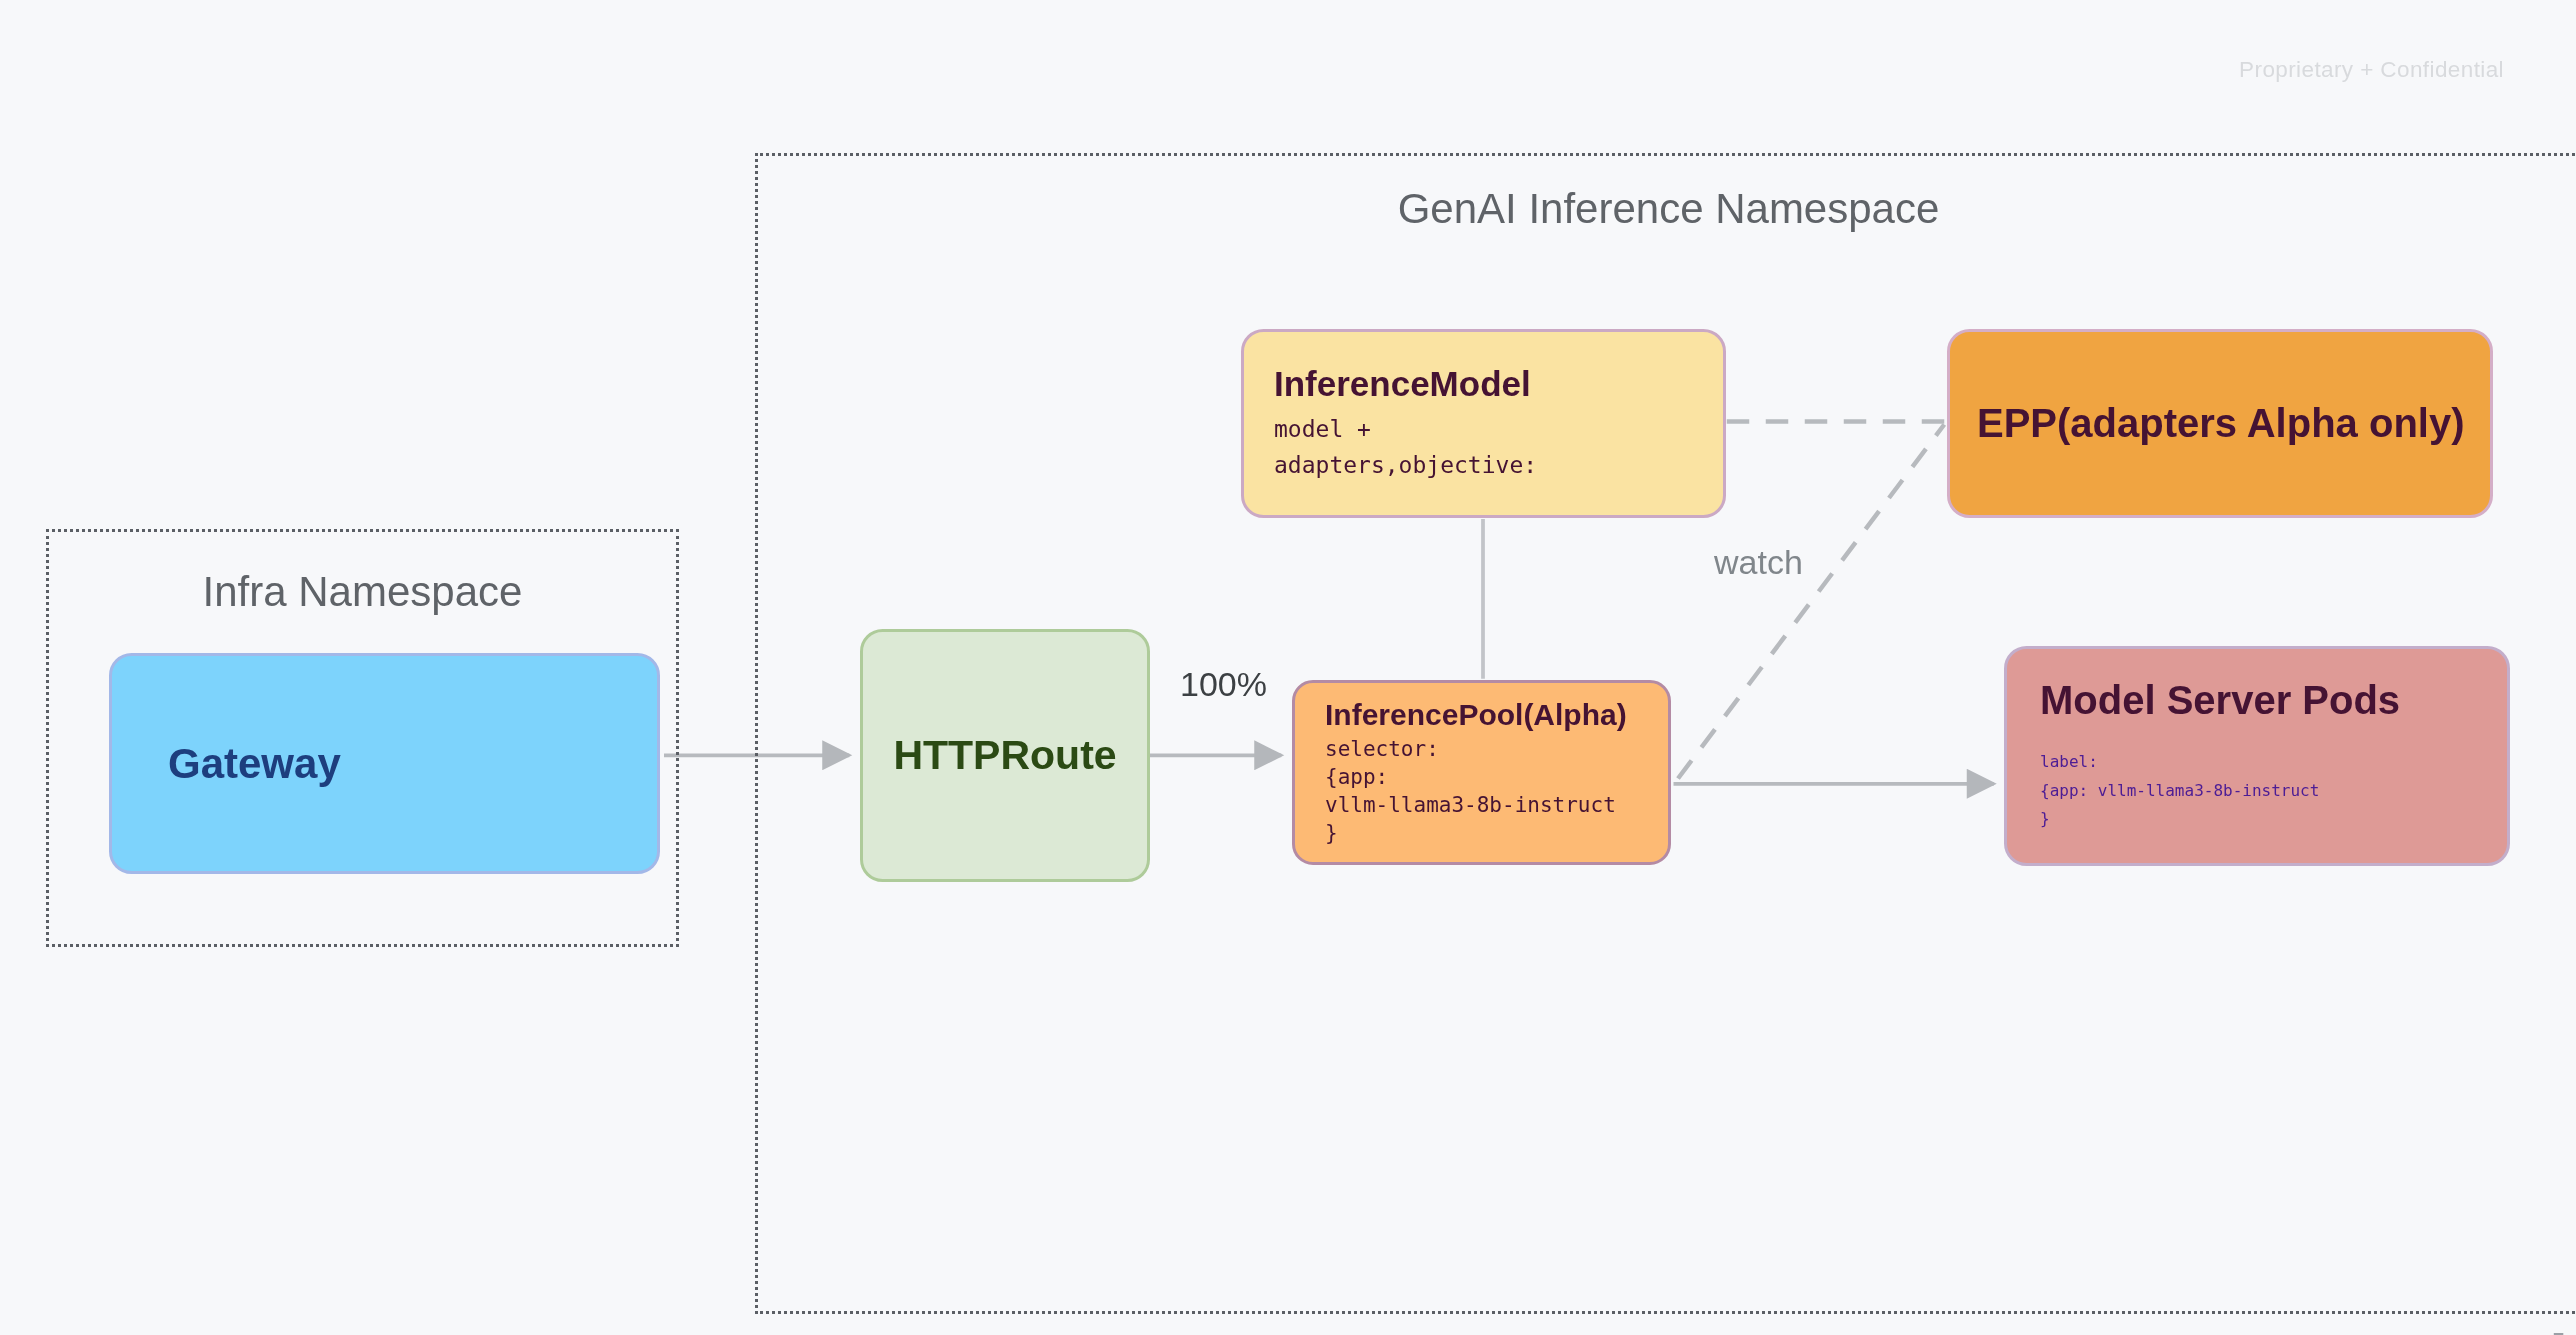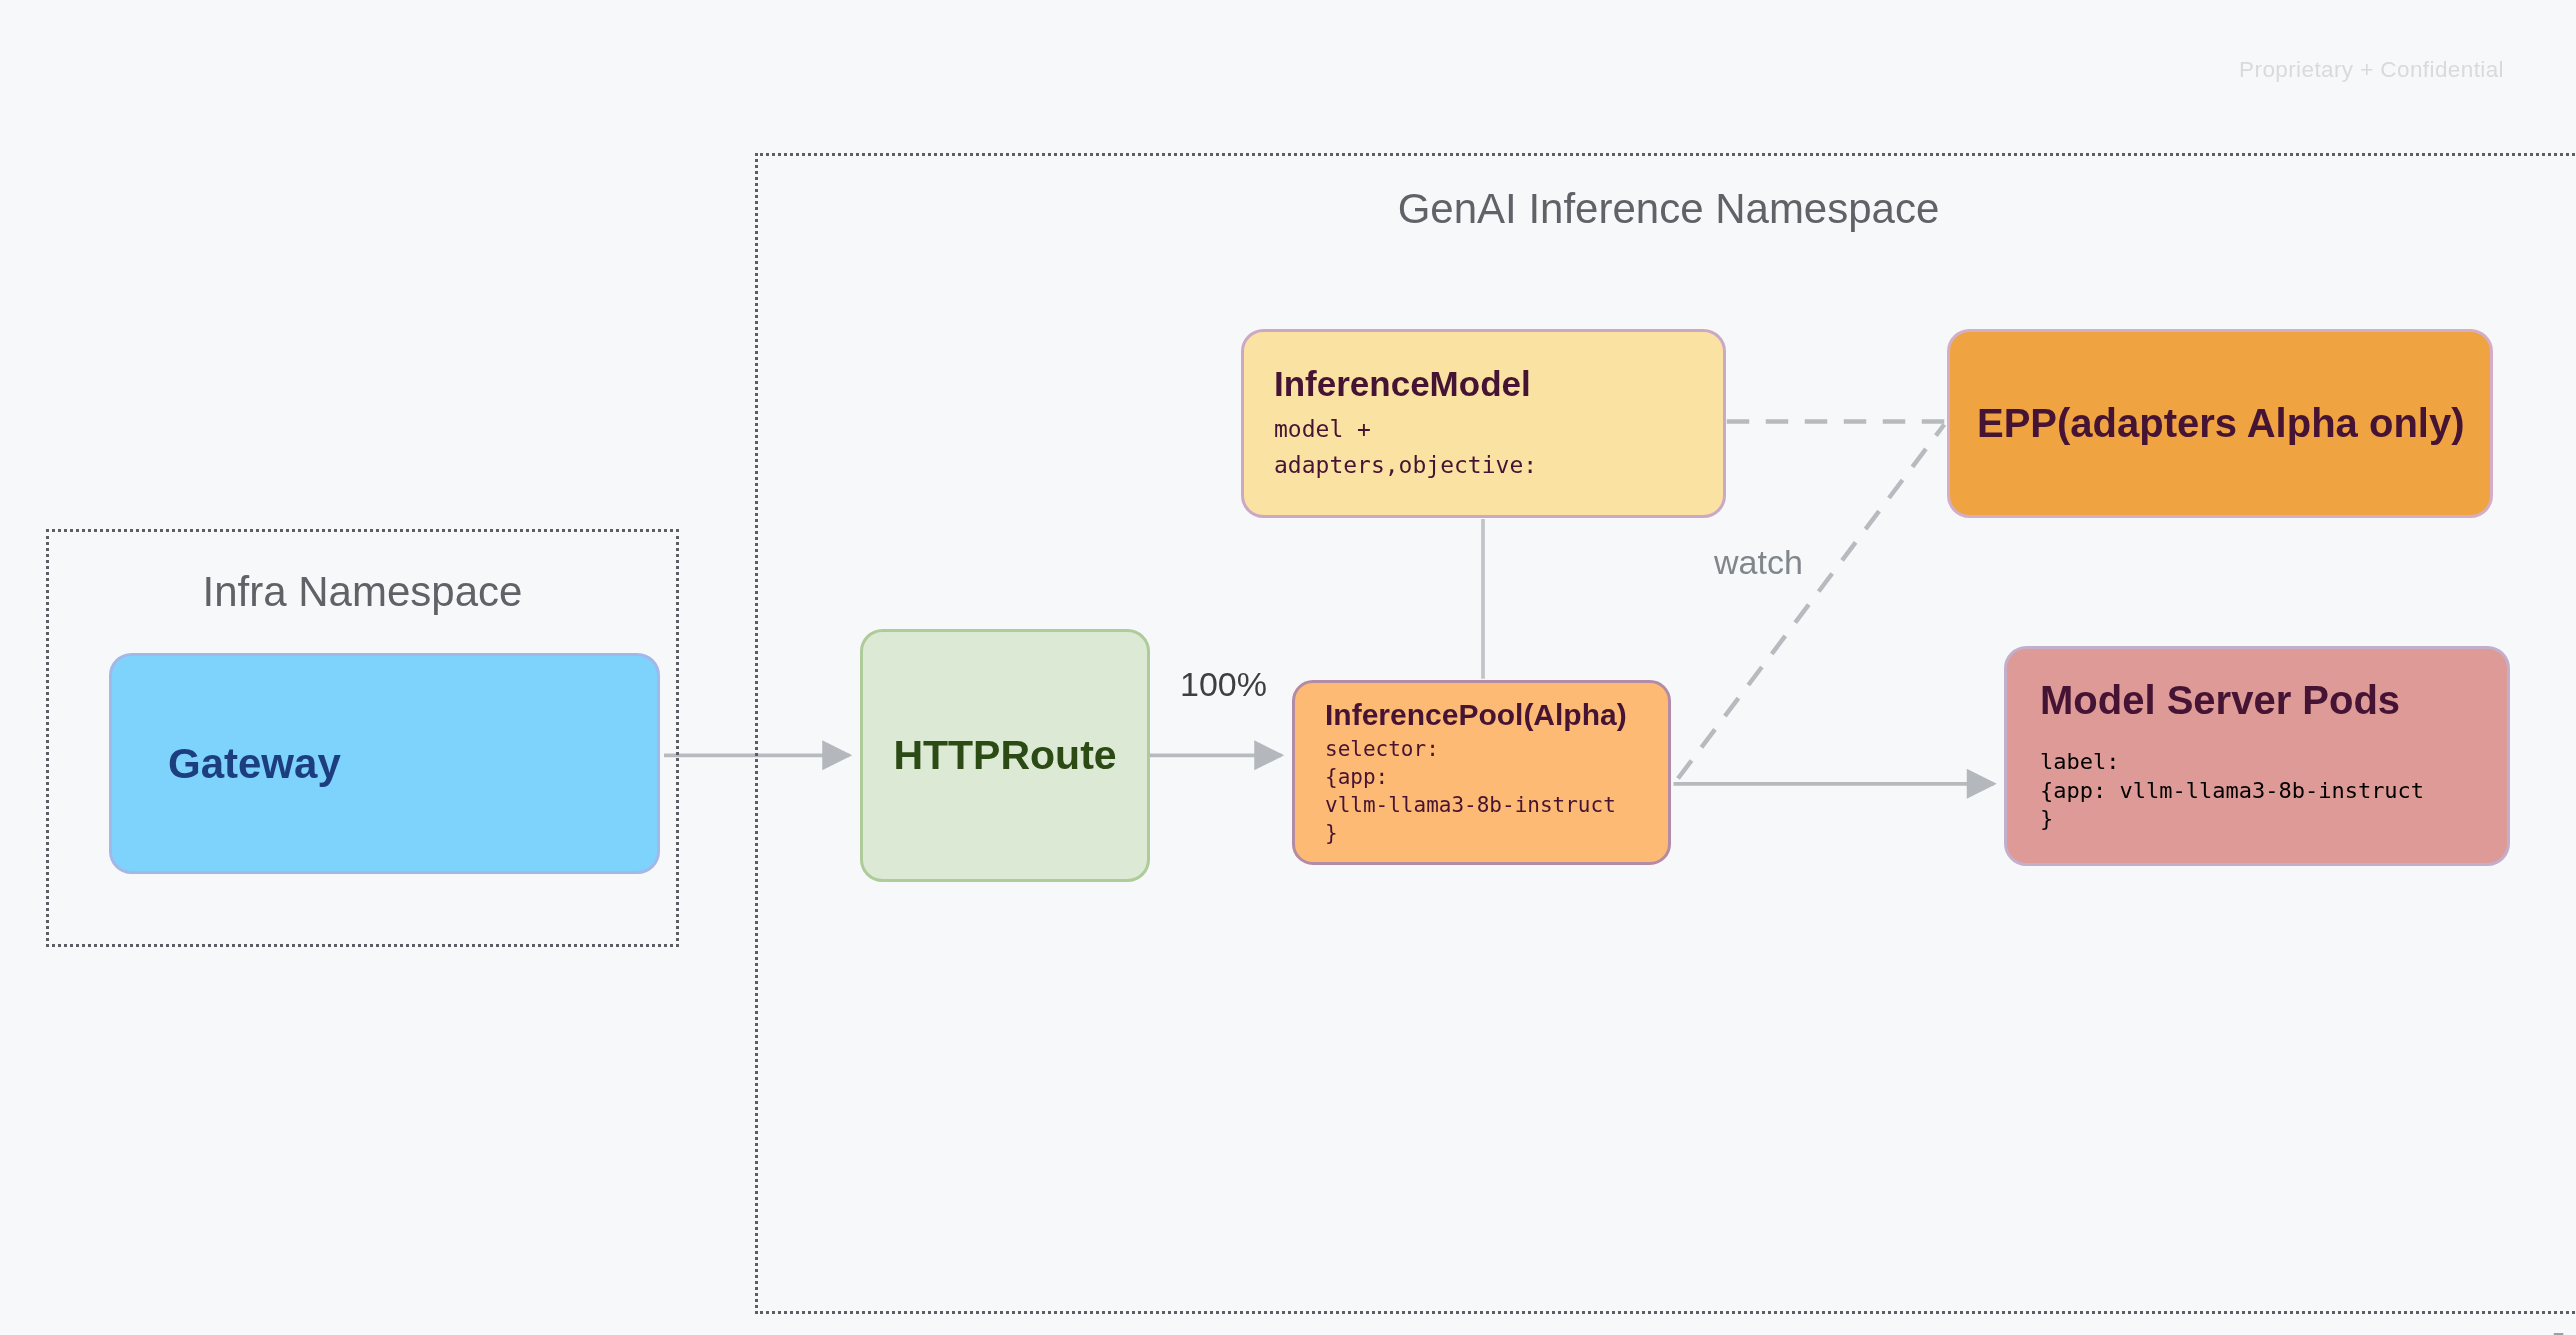--- a/index.html
+++ b/index.html
@@ -76,21 +76,21 @@
   .inference-pool .title { font-size: 30px; color: #451333; margin-bottom: 3px; }
   .inference-pool pre { font-size: 21px; line-height: 28px; color: #451333; }
 
   .model-server-pods {
     left: 2004px; top: 646px; width: 506px; height: 220px;
     background: #de9a96; border: 3.8px solid #c3aecb;
     padding-left: 33px;
     gap: 16px;
   }
   .model-server-pods .title { font-size: 40px; color: #451333; margin-bottom: 9px; }
-  .model-server-pods pre { font-size: 22px; line-height: 28.5px; color: #000000; }
+  .model-server-pods pre { font-size: 16px; line-height: 28.5px; color: #4c1d95; }
 
   .edge-label { position: absolute; }
   .label-weight { left: 1180px; top: 665px; font-size: 34px; color: #3c4043; }
   .label-watch  { left: 1714px; top: 543px; font-size: 34px; color: #80868b; }
 
   .google-logo {
     position: absolute; left: 2363px; top: 1320px;
     font-size: 69px; font-weight: bold; color: #9aa0a6; letter-spacing: 1.5px;
   }
 </style>

